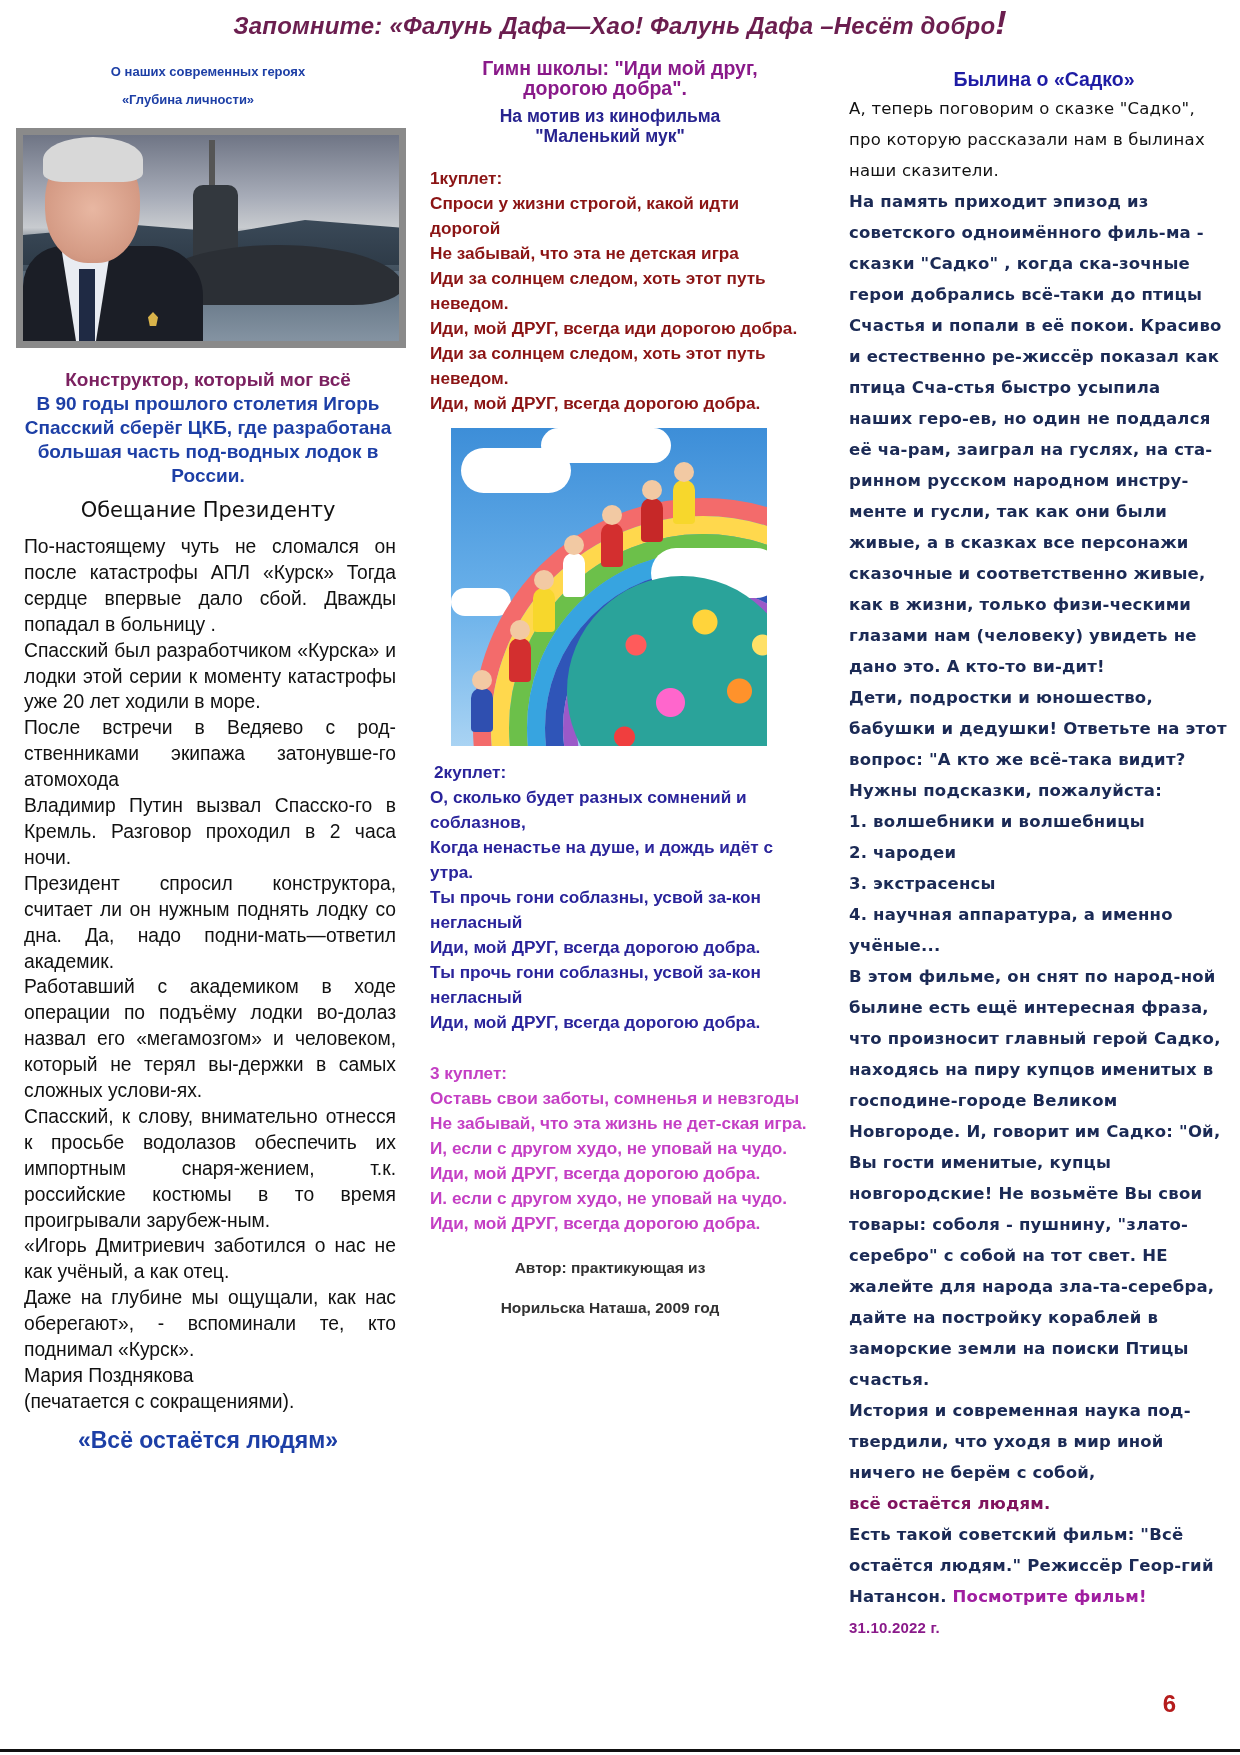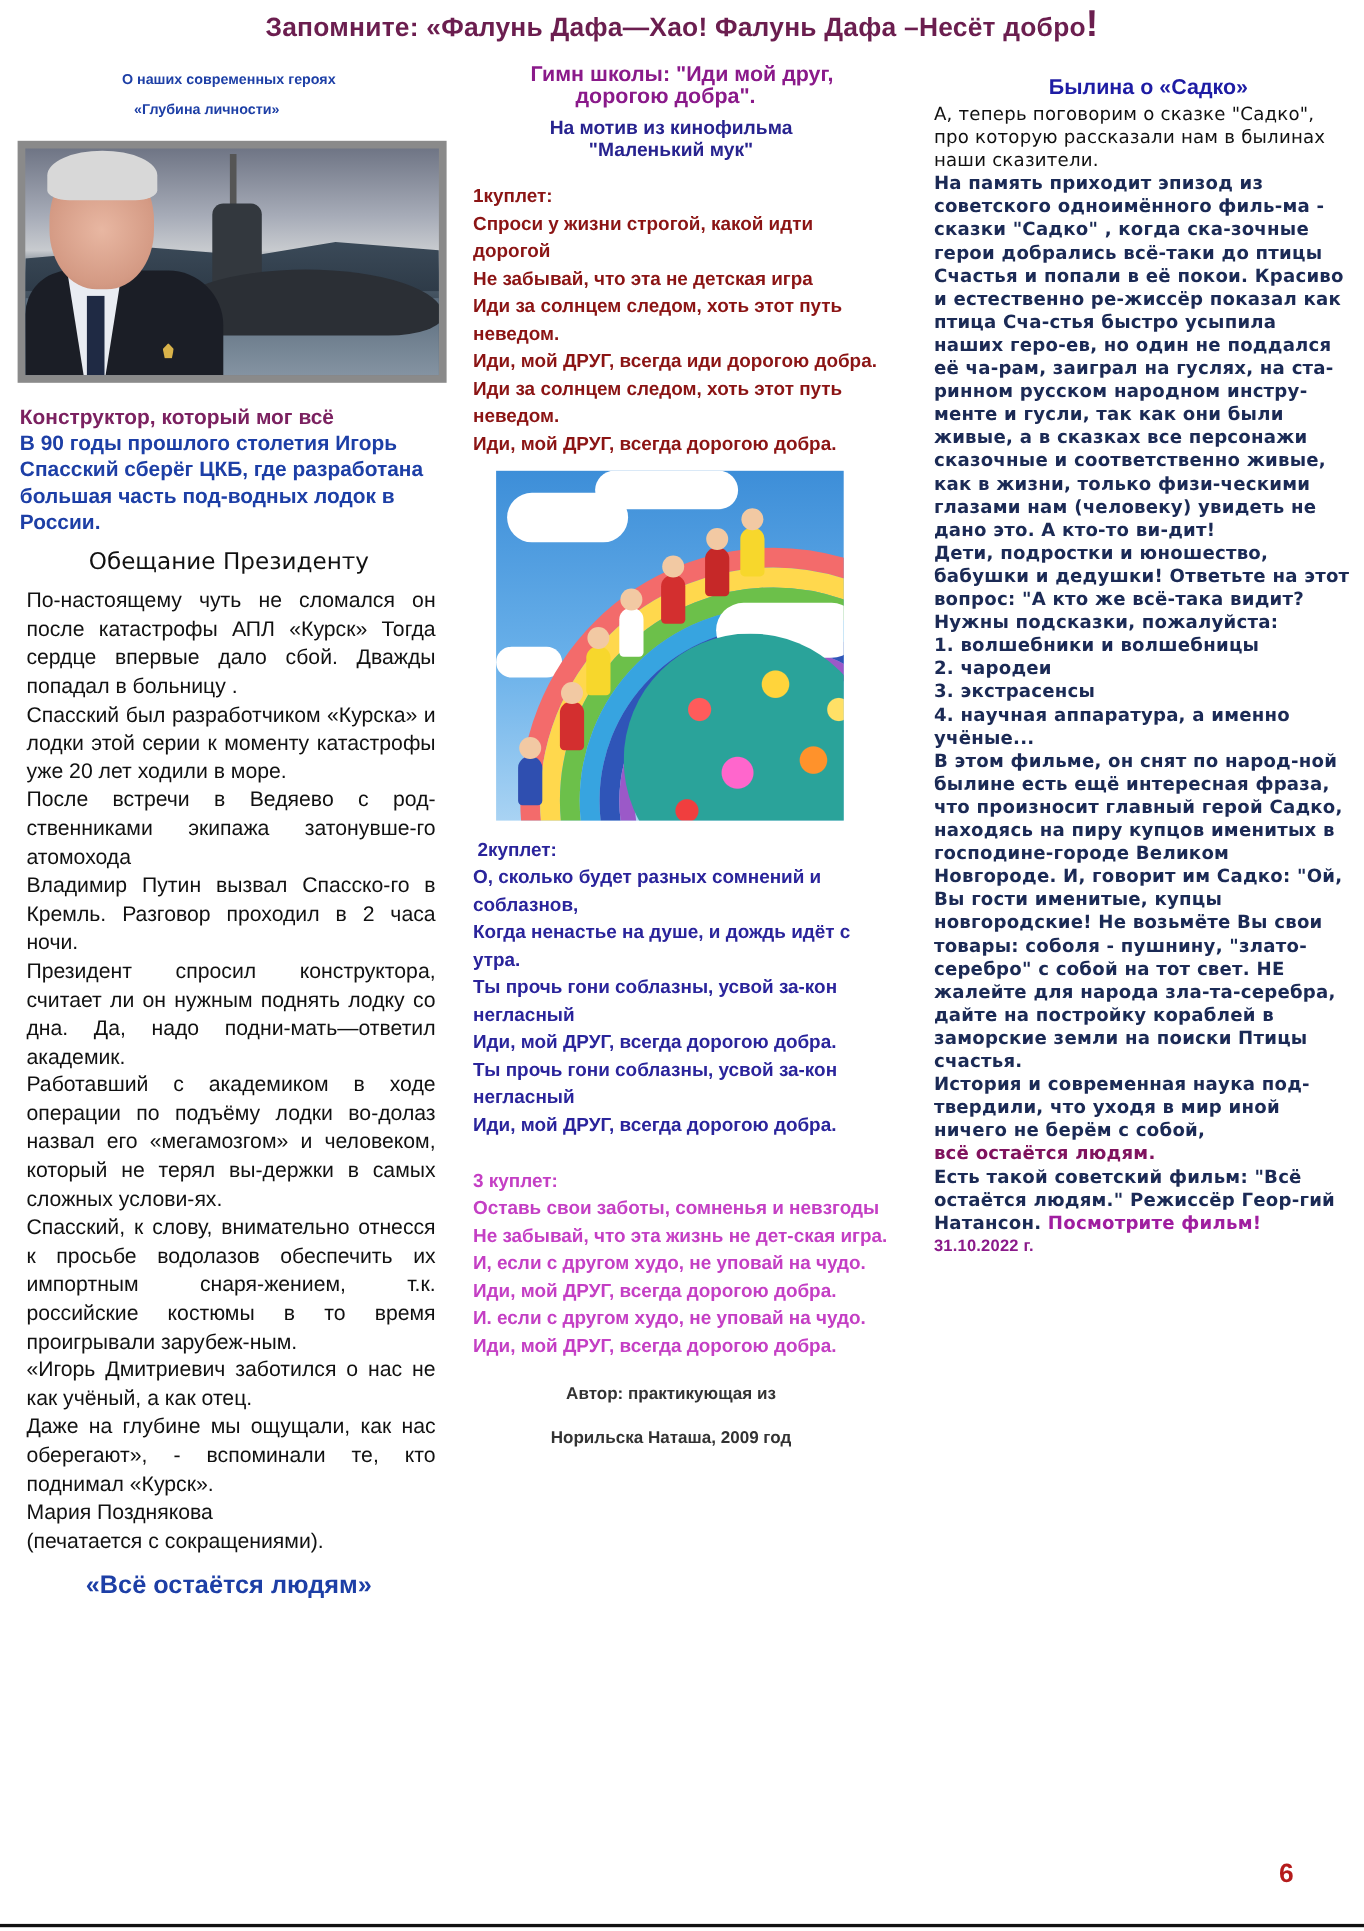--- a/index.html
+++ b/index.html
@@ -2,21 +2,21 @@
 <html><head>
   <meta charset="utf-8">
   <style>
     * { box-sizing: border-box; margin: 0; padding: 0; }
     html, body { width: 1240px; height: 1755px; background: #ffffff; overflow: hidden; }
     body { position: relative; font-family: "DejaVu Sans", sans-serif; color: #111; }
 
     .page-title {
       position: absolute; top: 12px; left: 0; width: 1240px; text-align: center;
       font-family: "Liberation Sans", sans-serif; font-weight: bold; font-size: 24px;
-      color: #6b1e4f; letter-spacing: 0.2px;
+      color: #6b1e4f; letter-spacing: 0.2px; font-style: italic;
     }
     .page-title .bang { font-size: 34px; line-height: 20px; }
 
     .col { position: absolute; top: 58px; }
     .col-left { left: 18px; width: 380px; }
     .col-mid { left: 430px; width: 380px; }
     .col-right { left: 849px; width: 380px; }
 
     
     .l-head { text-align: center; color: #1d3fa6; font-family: "Liberation Sans", sans-serif;
@@ -43,21 +43,21 @@
     .photo .man-shirt { position: absolute; left: 38px; bottom: 0; width: 50px; height: 95px; background: #e9ecf2;
       clip-path: polygon(0 0, 100% 0, 70% 100%, 30% 100%); }
     .photo .man-tie { position: absolute; left: 56px; bottom: 0; width: 16px; height: 72px; background: #1f2a44; }
     .photo .man-head { position: absolute; left: 22px; top: 8px; width: 95px; height: 120px;
       background: radial-gradient(circle at 50% 55%, #e8b7a2 0%, #d49a84 60%, #b77d69 100%);
       border-radius: 48% 48% 45% 45%; }
     .photo .man-hair { position: absolute; left: 20px; top: 2px; width: 100px; height: 45px;
       background: #d8d8d8; border-radius: 50% 50% 20% 20%; }
     .photo .medal { position: absolute; left: 125px; bottom: 15px; width: 10px; height: 14px; background: #d9b34a; clip-path: polygon(50% 0,100% 38%,82% 100%,18% 100%,0 38%); }
 
-    .l-caption { margin-top: 20px; font-family: "Liberation Sans", sans-serif;
+    .l-caption { margin-top: 20px; text-align: center; font-family: "Liberation Sans", sans-serif;
       font-weight: bold; font-size: 19px; line-height: 24px; color: #1d3fa6; }
     .l-caption .first { color: #7b2160; }
     .l-promise { margin-top: 10px; text-align: center; font-family: "DejaVu Sans", sans-serif;
       font-size: 21px; color: #111; }
     .l-body { margin-top: 12px; font-family: "Liberation Sans", sans-serif; font-size: 19.3px;
       line-height: 25.9px; color: #111; text-align: justify; padding-left: 6px; padding-right: 2px; }
     .l-body p { margin: 0; }
     .l-footer { margin-top: 12px; text-align: center; font-family: "Liberation Sans", sans-serif;
       font-weight: bold; font-size: 23px; color: #1d3fa6; }
 
@@ -92,21 +92,21 @@
     .rainbow-img .kid { position: absolute; width: 22px; height: 44px; border-radius: 10px 10px 4px 4px; }
     .rainbow-img .kid::before { content: ""; position: absolute; left: 1px; top: -18px; width: 20px; height: 20px;
       border-radius: 50%; background: #f2c9a3; }
 
     .m-author { margin-top: 12px; text-align: center; font-family: "Liberation Sans", sans-serif; font-weight: bold;
       font-size: 15.5px; color: #333; line-height: 40px; padding-right: 20px; }
 
     
     .r-title { text-align: center; font-family: "Liberation Sans", sans-serif; font-weight: bold;
       font-size: 19.5px; color: #1e1ca4; margin-top: 10px; padding-left: 10px; }
-    .r-body { margin-top: 2px; font-family: "DejaVu Sans", sans-serif; font-size: 16.5px; line-height: 21px;
+    .r-body { margin-top: 2px; font-family: "DejaVu Sans", sans-serif; font-size: 16.5px; line-height: 31px;
       color: #1b2a55; letter-spacing: 0.2px; }
     .r-body .intro { color: #111; font-weight: normal; }
     .r-body .strong { font-weight: bold; }
     .r-body .accent { color: #80135e; font-weight: bold; }
     .r-body .accent2 { color: #a01ea0; font-weight: bold; }
     .r-date { font-family: "Liberation Sans", sans-serif; font-size: 15px; color: #8a1a8a; font-weight: bold; }
 
     .page-number { position: absolute; right: 64px; top: 1690px; font-family: "Liberation Sans", sans-serif;
       font-weight: bold; font-size: 24px; color: #b51c1c; }
     .bottom-rule { position: absolute; left: 0; right: 0; top: 1749px; height: 3px; background: #111; }

